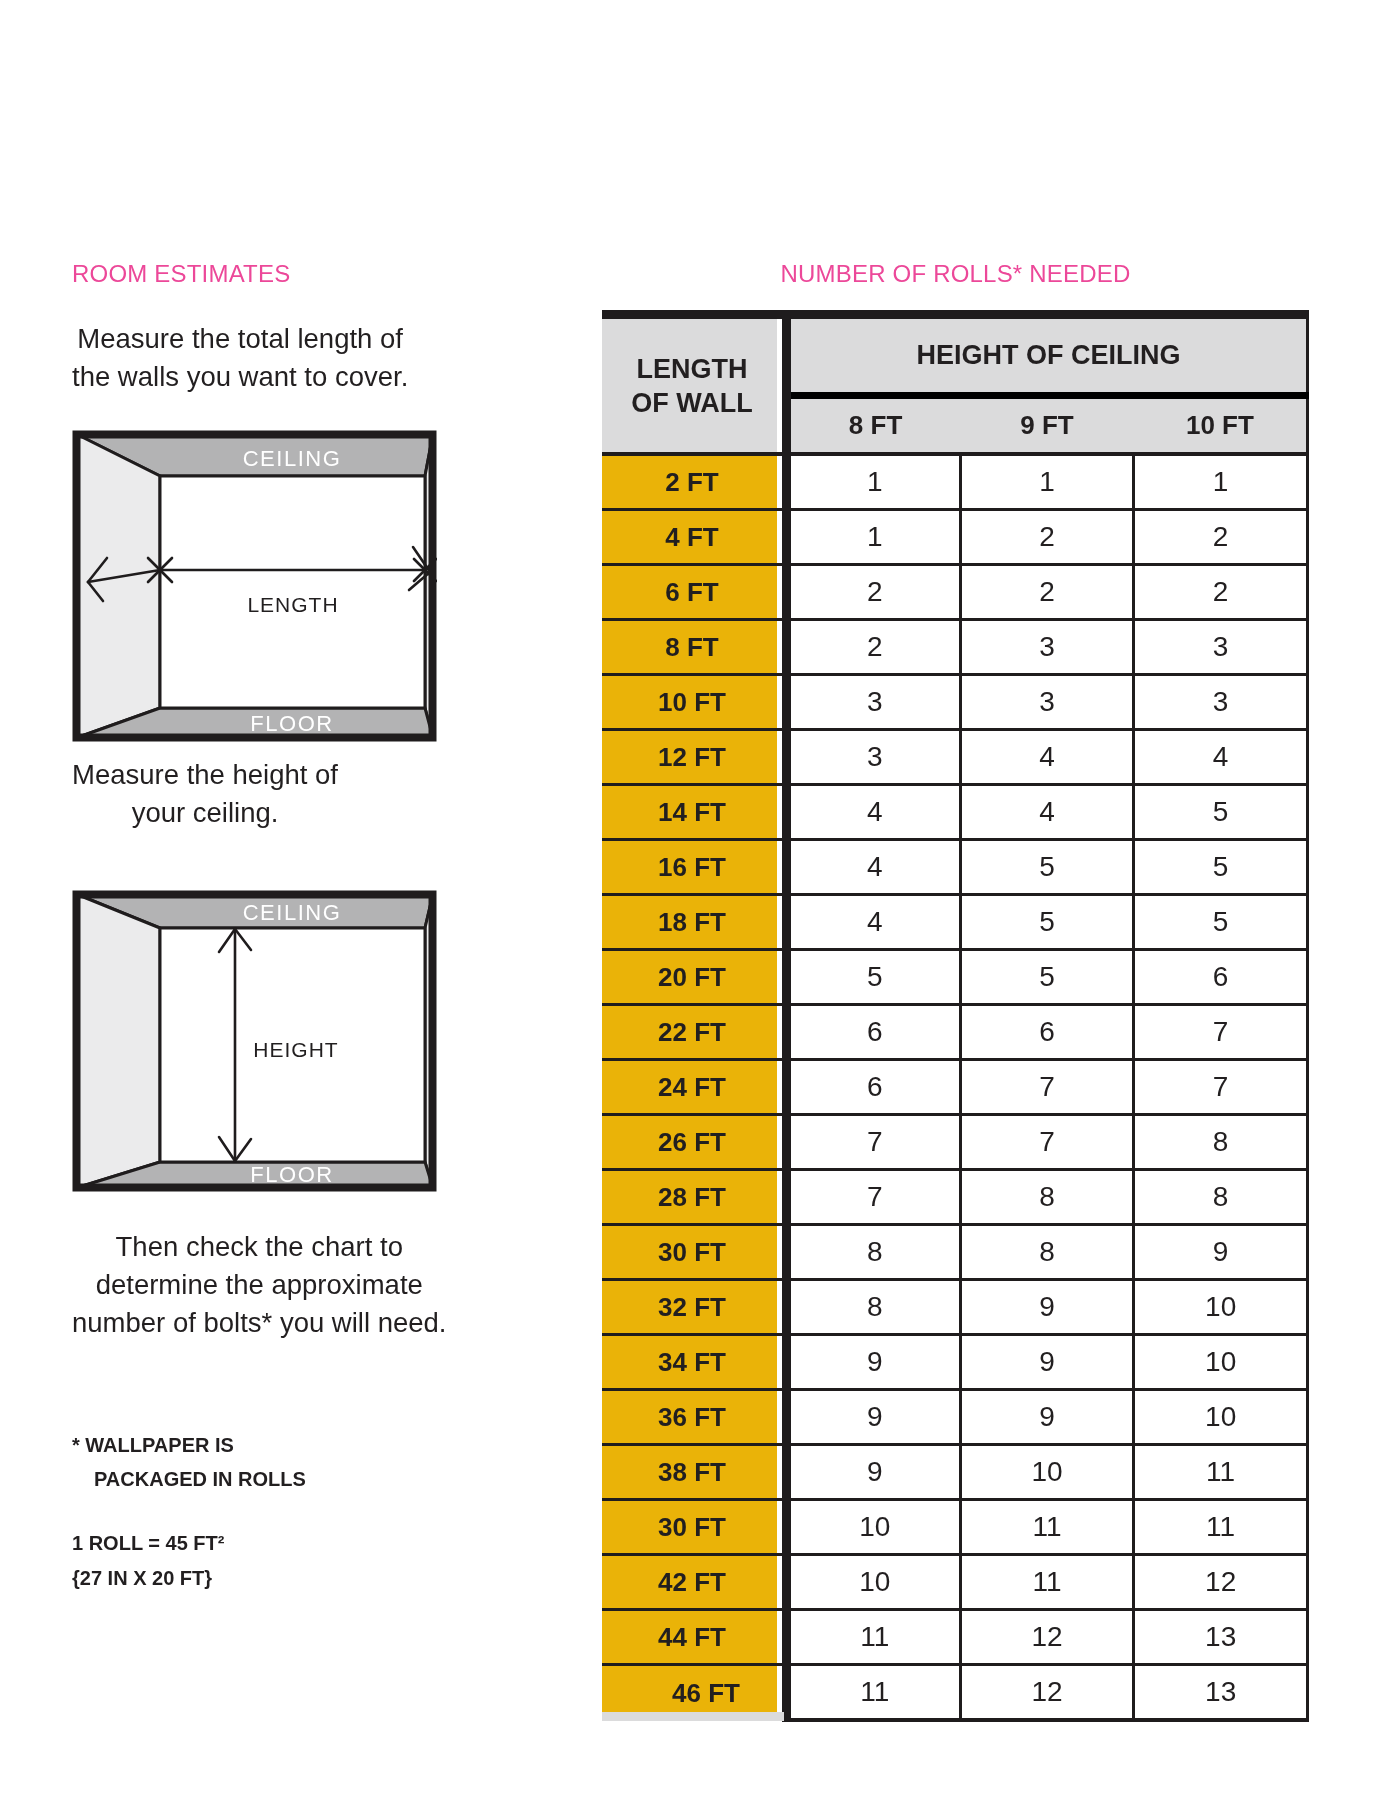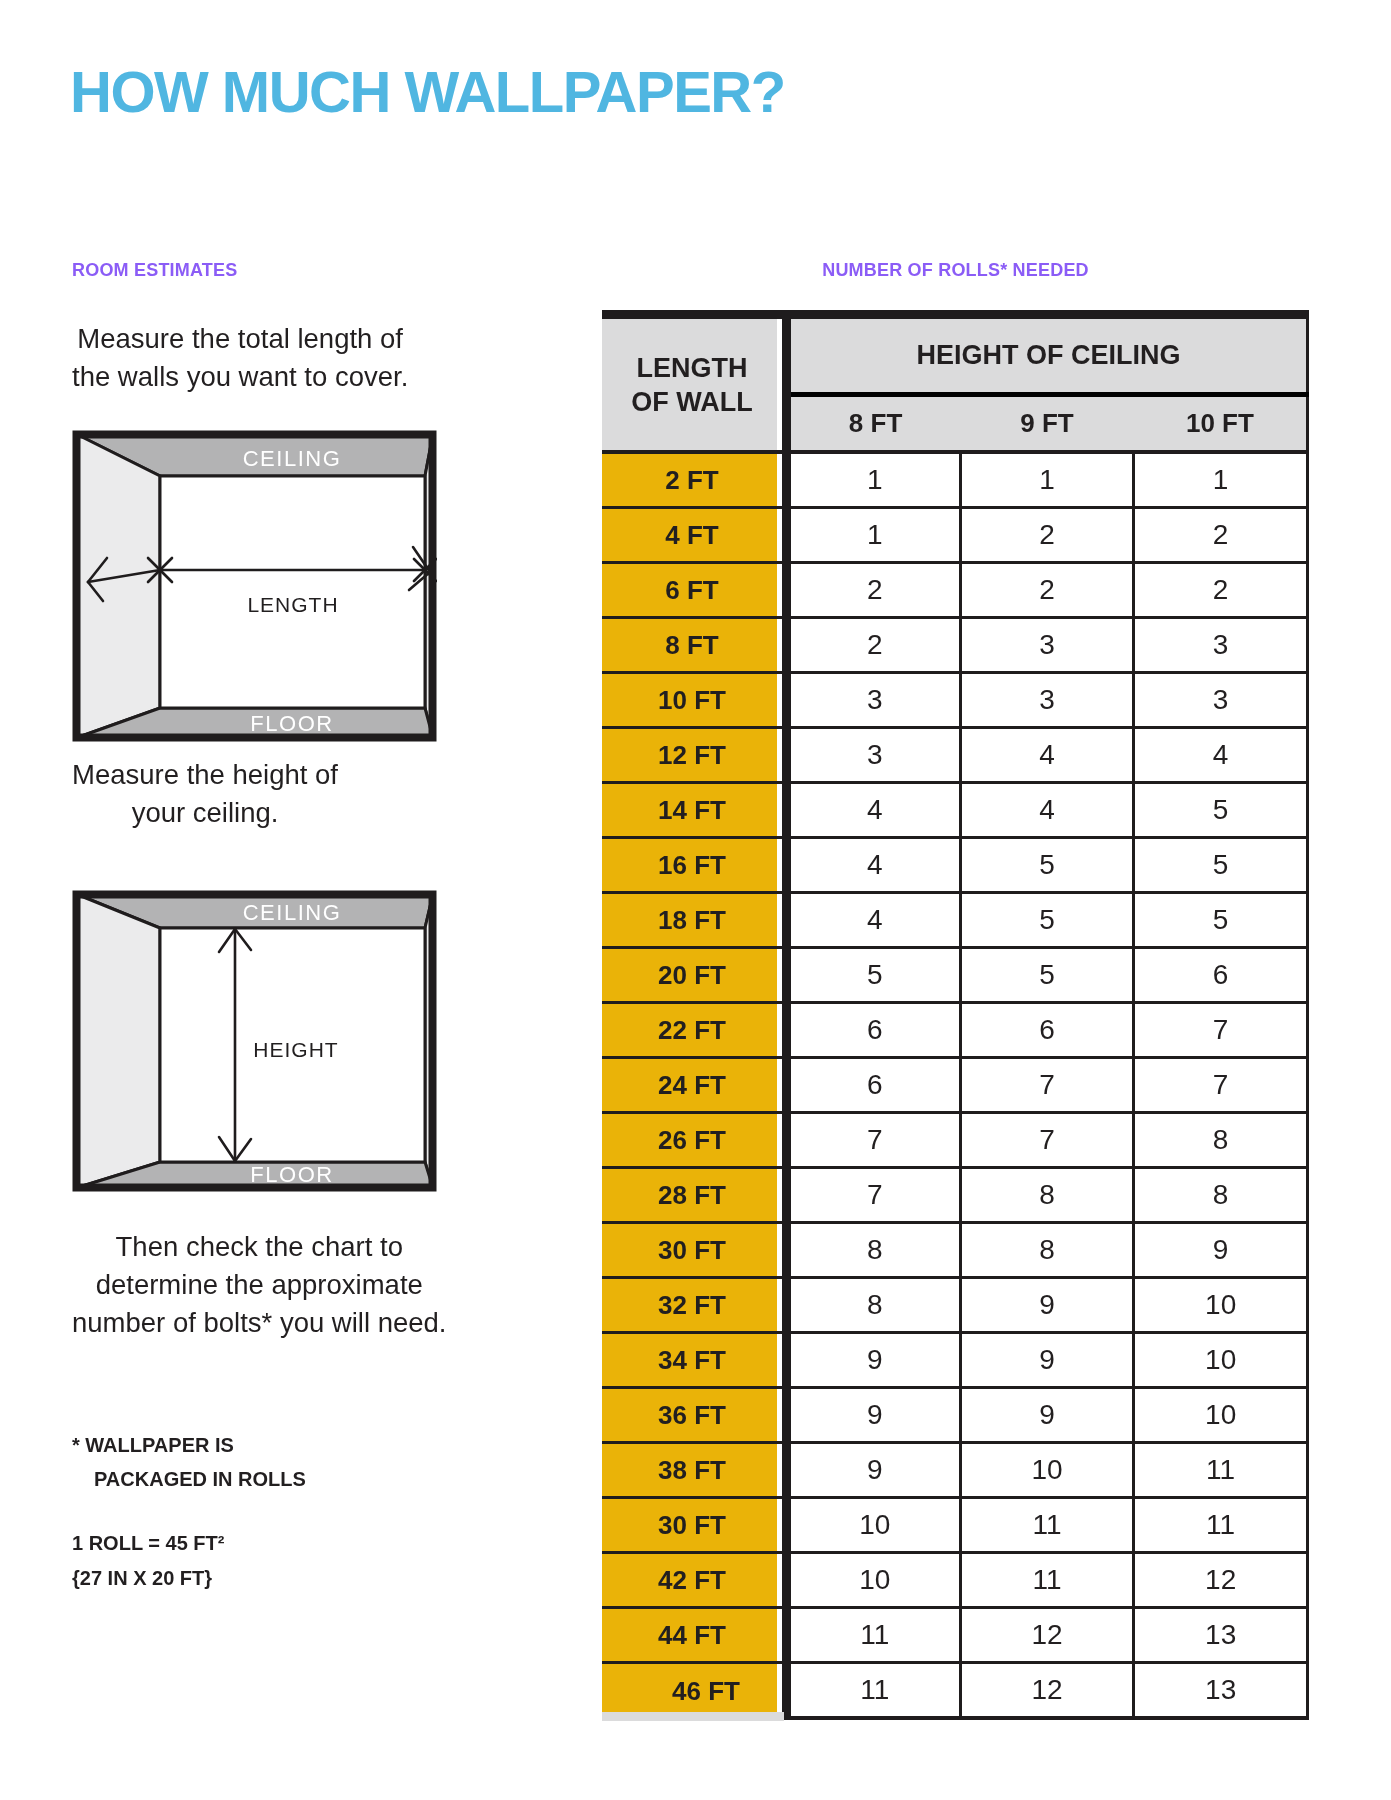--- a/index.html
+++ b/index.html
@@ -6,21 +6,21 @@
   .page {
     position:relative; width:1391px; height:1800px; background:#ffffff;
     font-family:"Liberation Sans", sans-serif; color:#221f20; overflow:hidden;
   }
   .page-title {
     position:absolute; left:70px; top:58px;
     font-size:58px; font-weight:bold; letter-spacing:-1.5px; color:#50b6e1;
     white-space:nowrap;
   }
   .section-title {
-    position:absolute; font-size:18px; font-weight:bold; color:#8b5cf6;
+    position:absolute; font-size:24px; font-weight:normal; color:#ec4899;
     letter-spacing:0.2px; white-space:nowrap;
   }
   .room-estimates-title { left:72px; top:260px; }
   .rolls-title { left:602px; top:260px; width:707px; text-align:center; }
   .para {
     position:absolute; left:72px; font-size:27.5px; line-height:38px;
     white-space:pre-line; color:#221f20;text-align:center;
   }
   .step1 { top:320px; }
   .step2 { top:756px; }
@@ -43,21 +43,21 @@
     border-top:9px solid #1f1c1d; border-right:3px solid #1f1c1d;
   }
   table.rolls td { vertical-align:middle; text-align:center; padding:0; }
   td.corner {
     width:180px; background:#dbdbdc; font-weight:bold; font-size:27px; line-height:34px;
     border-right:9px solid #1f1c1d; box-shadow:inset -5px 0 0 0 #ffffff;
     border-bottom:4px solid #1f1c1d; white-space:pre-line;
   }
   td.group {
     background:#dbdbdc; font-weight:bold; font-size:27px; height:73px;
-    border-bottom:5px solid #000000;
+    border-bottom:7px solid #000000;
   }
   td.sub {
     background:#dbdbdc; font-weight:bold; font-size:26px; height:53px;
     border-bottom:4px solid #1f1c1d;
   }
   td.rowlabel {
     background:#eab308; font-weight:bold; font-size:26px; height:52px;
     border-right:9px solid #1f1c1d; box-shadow:inset -5px 0 0 0 #ffffff;
     border-bottom:3px solid #1f1c1d;
   }
@@ -65,21 +65,20 @@
   td.val + td.val { border-left:3px solid #1f1c1d; }
   tr.last td.rowlabel { border-bottom:none;padding-left:28px; }
   tr.last td.val { border-bottom:4px solid #1f1c1d; }
   .gray-tab { position:absolute; left:602px; top:1712px; width:182px; height:9px; background:#dbdbdc; }
 </style>
 </head>
 <body>
 
 <div class="page">
 
-  <div class="page-title">HOW MUCH WALLPAPER?</div>
 
   <div class="section-title room-estimates-title">ROOM ESTIMATES</div>
 
   <div class="para step1">Measure the total length of
 the walls you want to cover.</div>
 
   <svg class="diagram diagram-1" width="365" height="312" viewBox="0 0 365 312">
     <g stroke="#1f1c1d" stroke-width="3" stroke-linejoin="miter">
       <path d="M4,4 L361,4 L353,46 L88,46 Z" fill="#b3b3b4"></path>
       <path d="M4,4 L88,46 L88,278 L4,308 Z" fill="#ebebec"></path>

